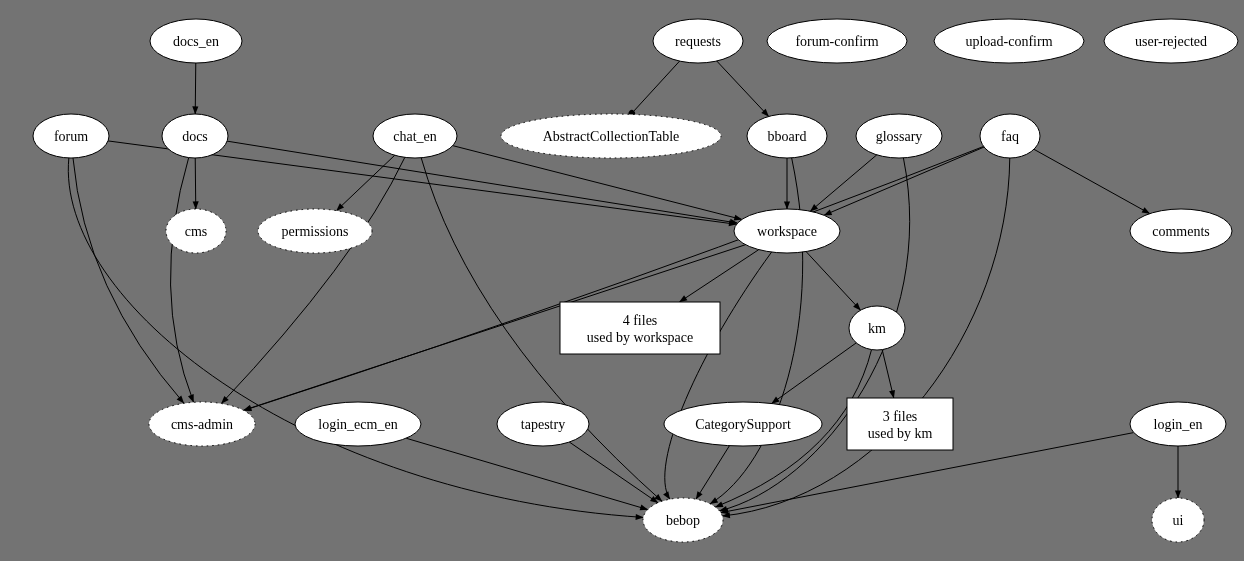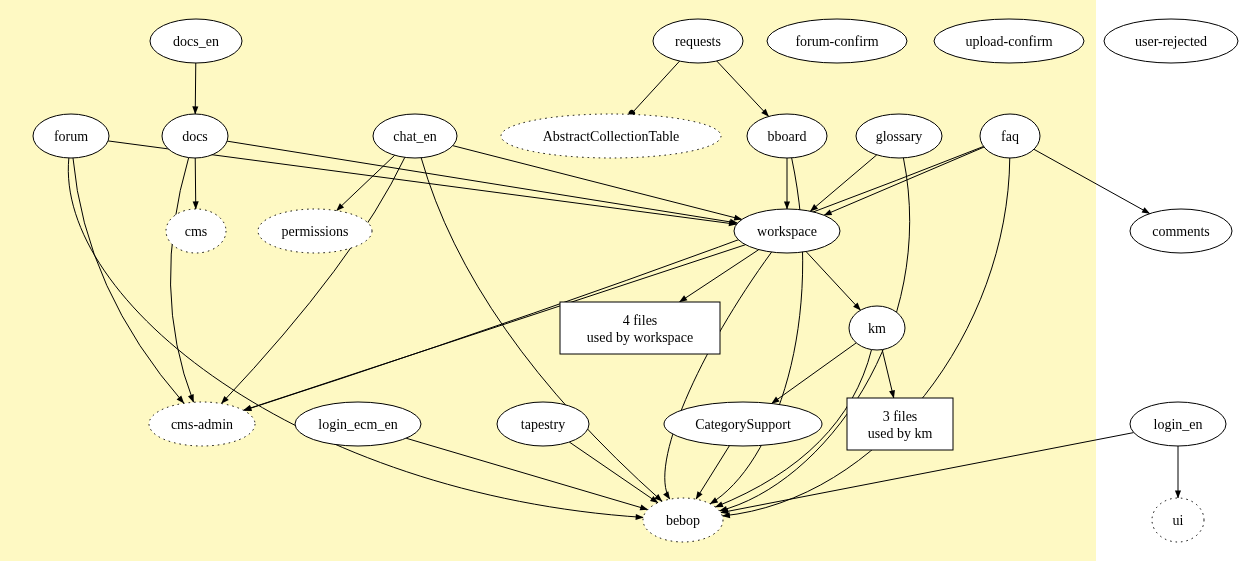--- a/index.html
+++ b/index.html
@@ -4,23 +4,23 @@
 <style>
   html, body {
     margin: 0;
     padding: 0;
     background: #ffffff;
     width: 1244px;
     height: 561px;
     overflow: hidden;
   }
   .graph-wrap {
-    width: 1096px;
+    width: 1244px;
     height: 561px;
-    background: #fef9c3;
+    background: #737373;
   }
   svg text {
     font-family: "Liberation Serif", "DejaVu Serif", serif;
     font-size: 14px;
   }
 </style>
 </head>
 <body>
 
 <div class="graph-wrap">

